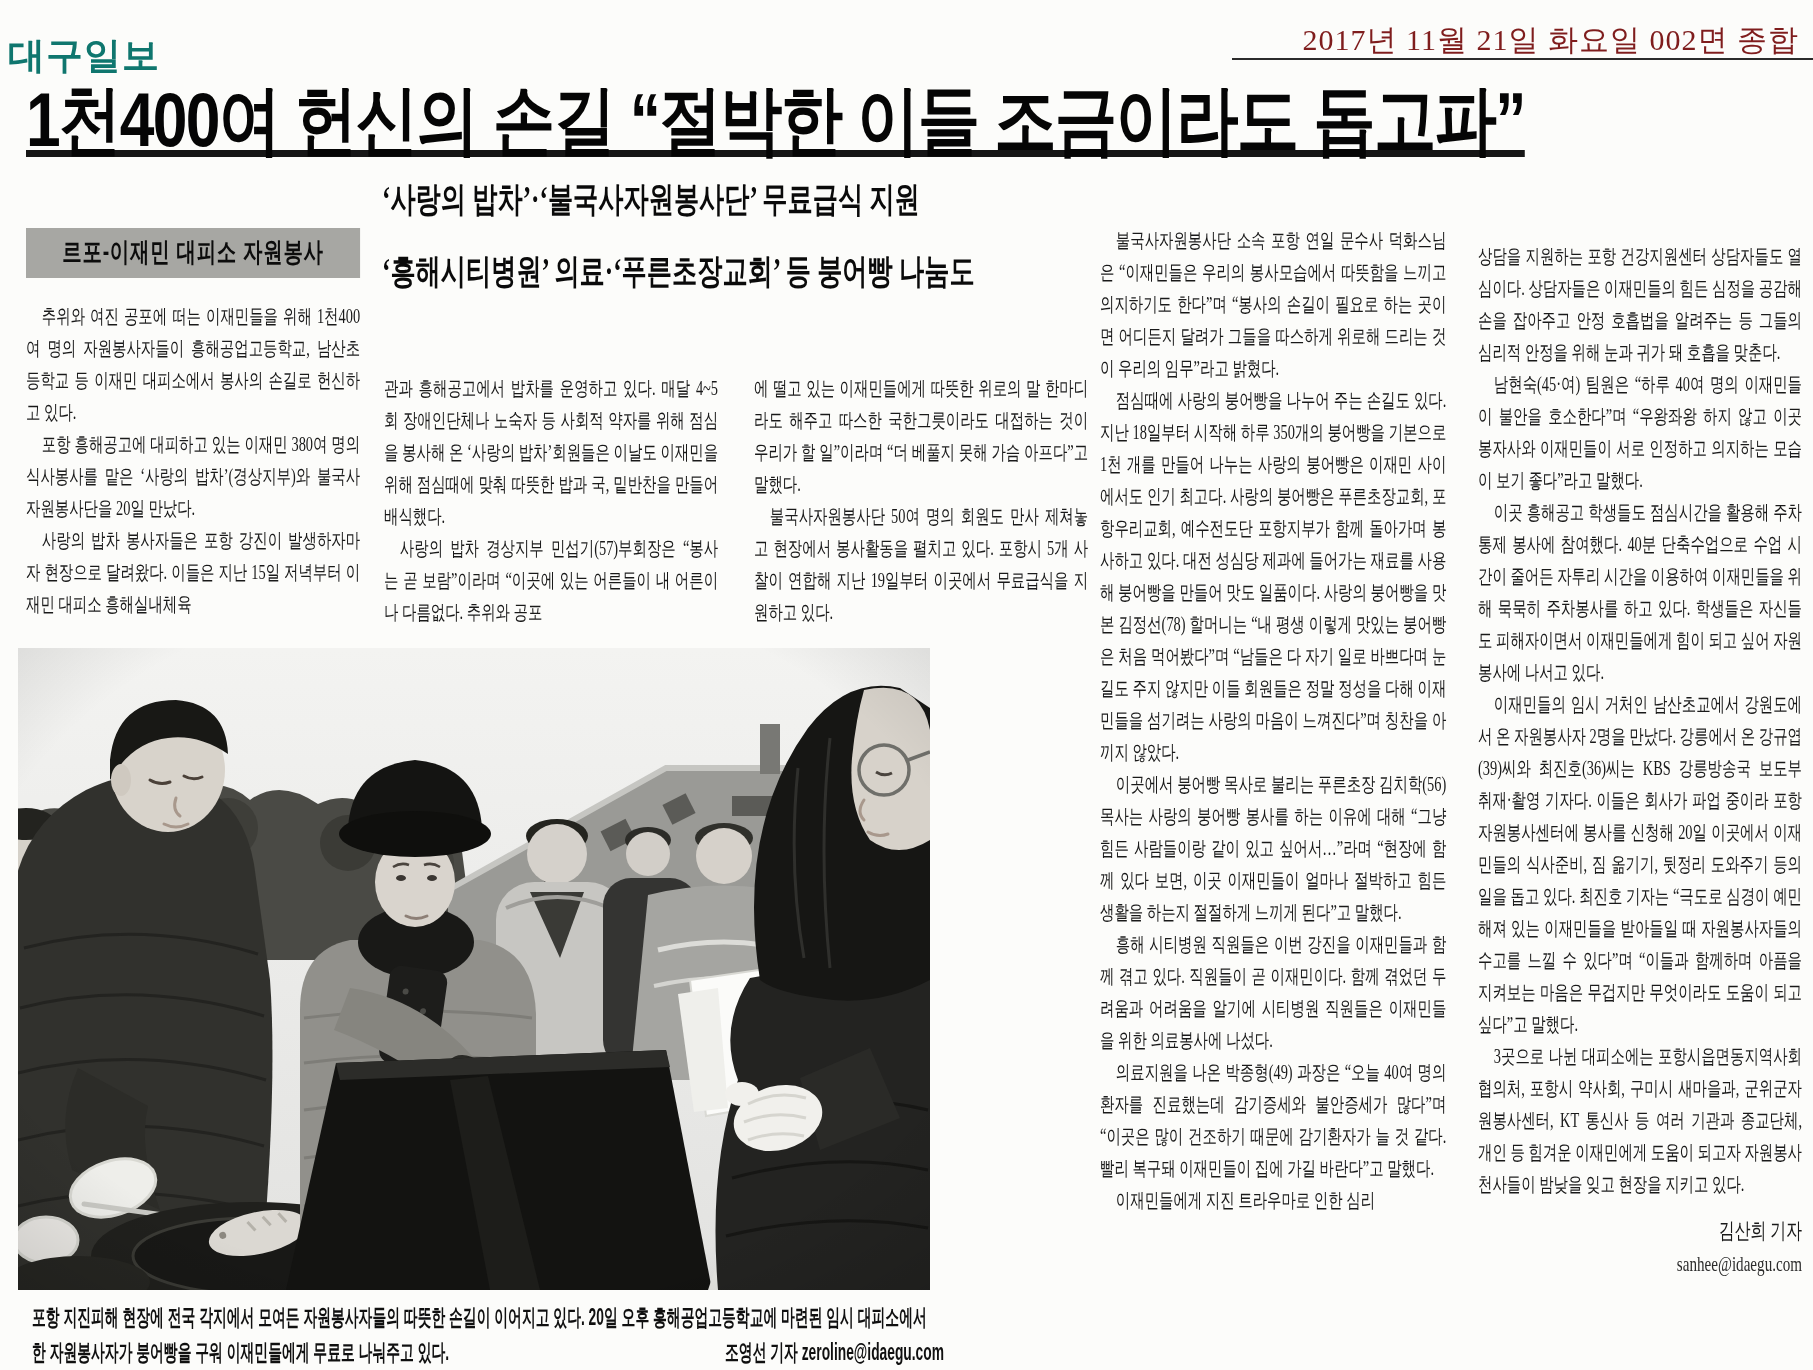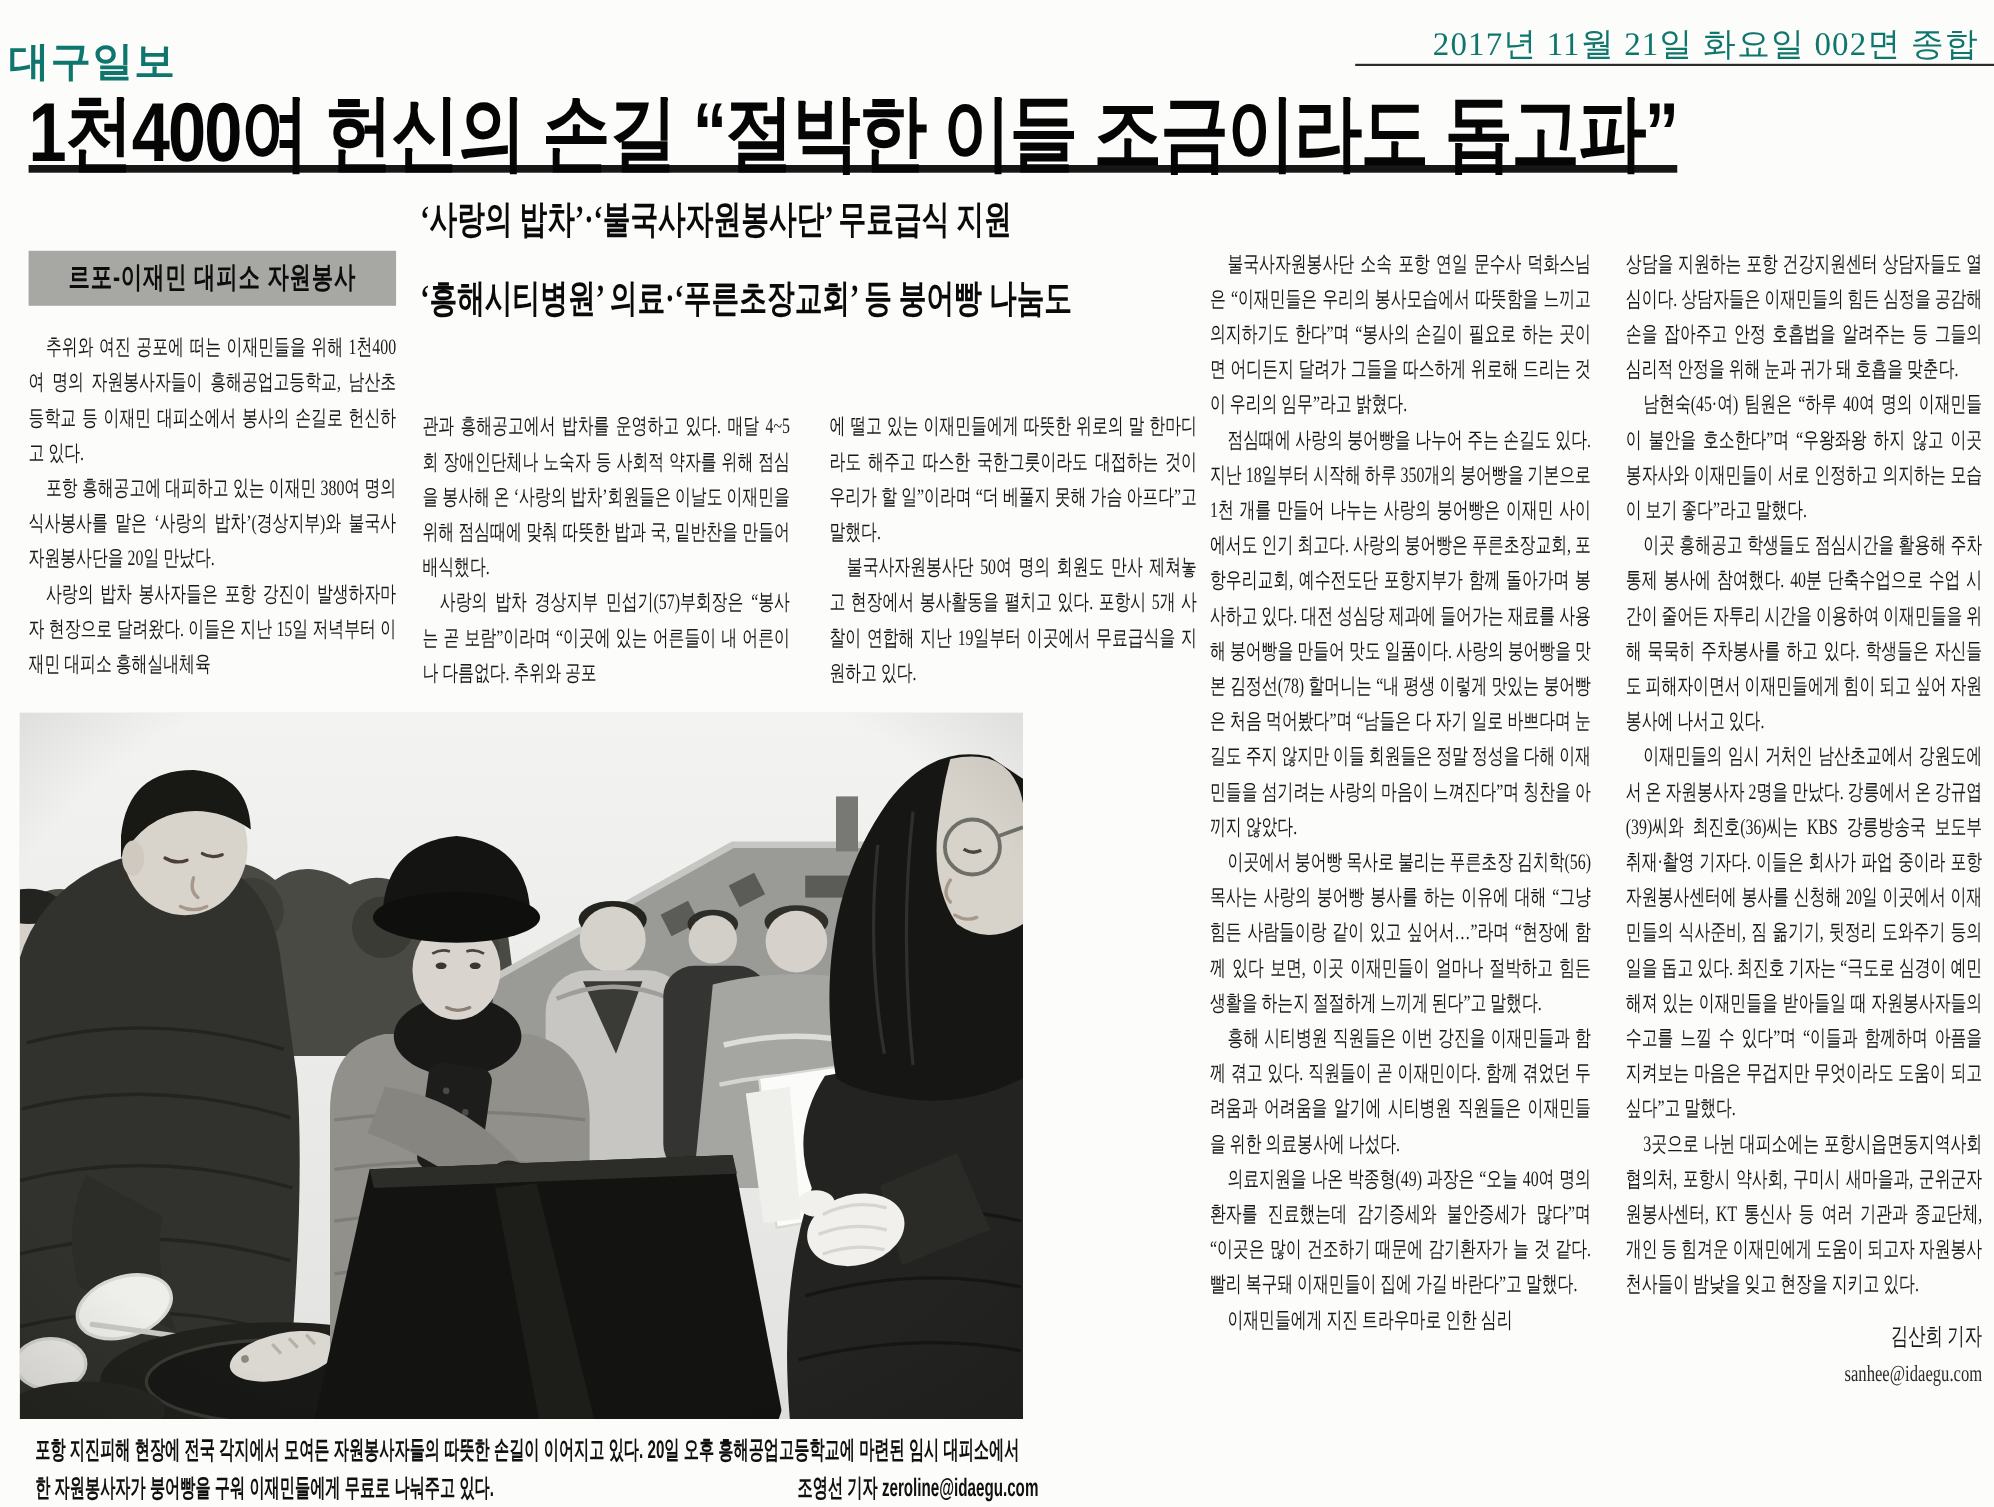--- a/index.html
+++ b/index.html
@@ -1,38 +1,38 @@
 <!DOCTYPE html>
 <html><head>
 <meta charset="utf-8">
 <style>
   html,body{margin:0;padding:0;background:#d8d8d6;}
   .page{position:relative;width:1813px;height:1370px;background:#fcfcfa;color:#161616;overflow:hidden;
         font-family:"Liberation Serif","DejaVu Serif",serif;}
 
   .masthead-logo{position:absolute;left:8px;top:6px;font-size:37px;font-weight:900;letter-spacing:1px;
                  font-family:"Liberation Sans","DejaVu Sans",sans-serif;color:#0f766e;margin-top:25px;}
-  .dateline{position:absolute;right:14px;top:20px;font-size:30px;letter-spacing:1px;color:#0f766e;}
+  .dateline{position:absolute;right:14px;top:20px;font-size:30px;letter-spacing:1px;color:#7f1d1d;}
   .top-rule{position:absolute;left:1232px;top:58px;width:581px;height:2px;background:#2b2b2b;}
 
   .headline-wrap{position:absolute;left:26px;top:70px;width:1780px;height:110px;overflow:visible;text-decoration:underline;}
   .headline{font-family:"Liberation Sans","DejaVu Sans",sans-serif;font-weight:900;font-size:76px;
             letter-spacing:-2px;white-space:nowrap;transform:scaleX(0.82);transform-origin:0 0;color:#050505;}
 
   .colwrap{position:absolute;}
   .colinner{transform:scaleX(0.72);transform-origin:0 0;font-size:20px;line-height:32px;
             text-align:justify;word-break:break-all;color:#191919;}
   .colinner p{margin:0;text-indent:1.1em;}
   .colinner p.cont{text-indent:0;}
 
   .c1{left:26px;top:228px;width:334px;} .c1 .colinner{width:464px;}
   .c2{left:384px;top:372px;width:334px;} .c2 .colinner{width:464px;}
   .c3{left:742px;top:372px;width:334px;margin-left:12px;} .c3 .colinner{width:464px;}
   .c4{left:1100px;top:224px;width:346px;} .c4 .colinner{width:481px;}
-  .c5{left:1478px;top:224px;width:324px;} .c5 .colinner{width:450px;}
+  .c5{left:1478px;top:240px;width:324px;} .c5 .colinner{width:450px;}
 
   .kicker{display:block;background:#a7a7a3;color:#0c0c0c;text-align:center;
           font-family:"Liberation Sans","DejaVu Sans",sans-serif;font-weight:700;font-size:27px;
           padding:8px 0 10px;margin-bottom:22px;text-indent:0;letter-spacing:1px;}
 
   .subheads{position:absolute;left:382px;top:180px;}
   .subheads .inner{transform:scaleX(0.72);transform-origin:0 0;width:944px;
                    font-weight:700;font-size:35px;line-height:40px;color:#0a0a0a;letter-spacing:0;}
   .subheads .sh{white-space:nowrap;margin:0 0 32px 0;}
 

